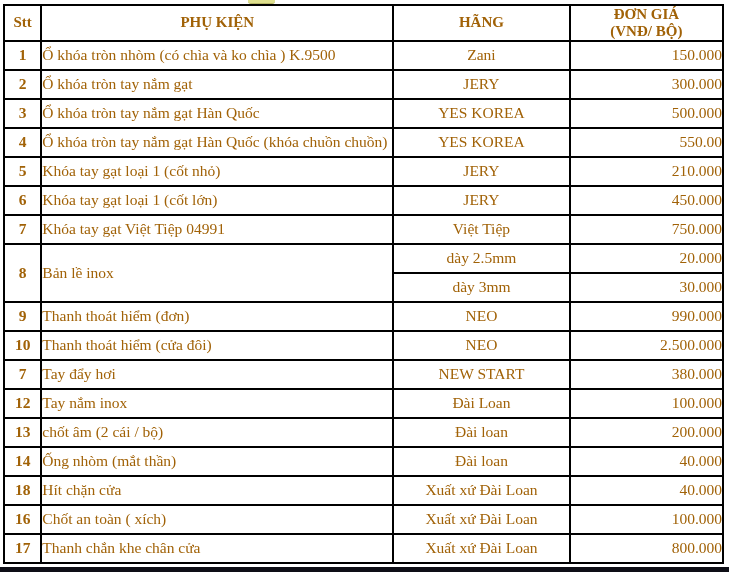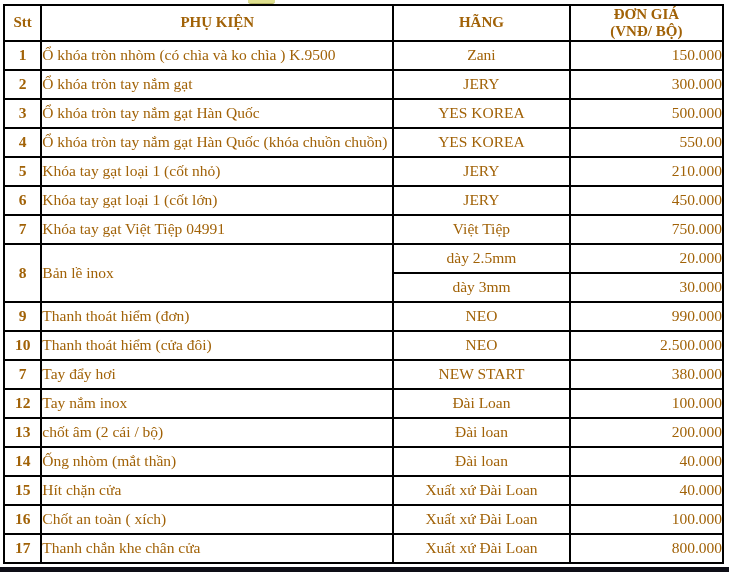--- a/index.html
+++ b/index.html
@@ -165,21 +165,21 @@
         <td class="c-brand">Đài loan</td>
         <td class="c-price">200.000</td>
       </tr>
       <tr>
         <td class="c-stt">14</td>
         <td class="c-item">Ống nhòm (mắt thần)</td>
         <td class="c-brand">Đài loan</td>
         <td class="c-price">40.000</td>
       </tr>
       <tr>
-        <td class="c-stt">15</td>
+        <td class="c-stt">18</td>
         <td class="c-item">Hít chặn cửa</td>
         <td class="c-brand">Xuất xứ Đài Loan</td>
         <td class="c-price">40.000</td>
       </tr>
       <tr>
         <td class="c-stt">16</td>
         <td class="c-item">Chốt an toàn ( xích)</td>
         <td class="c-brand">Xuất xứ Đài Loan</td>
         <td class="c-price">100.000</td>
       </tr>

